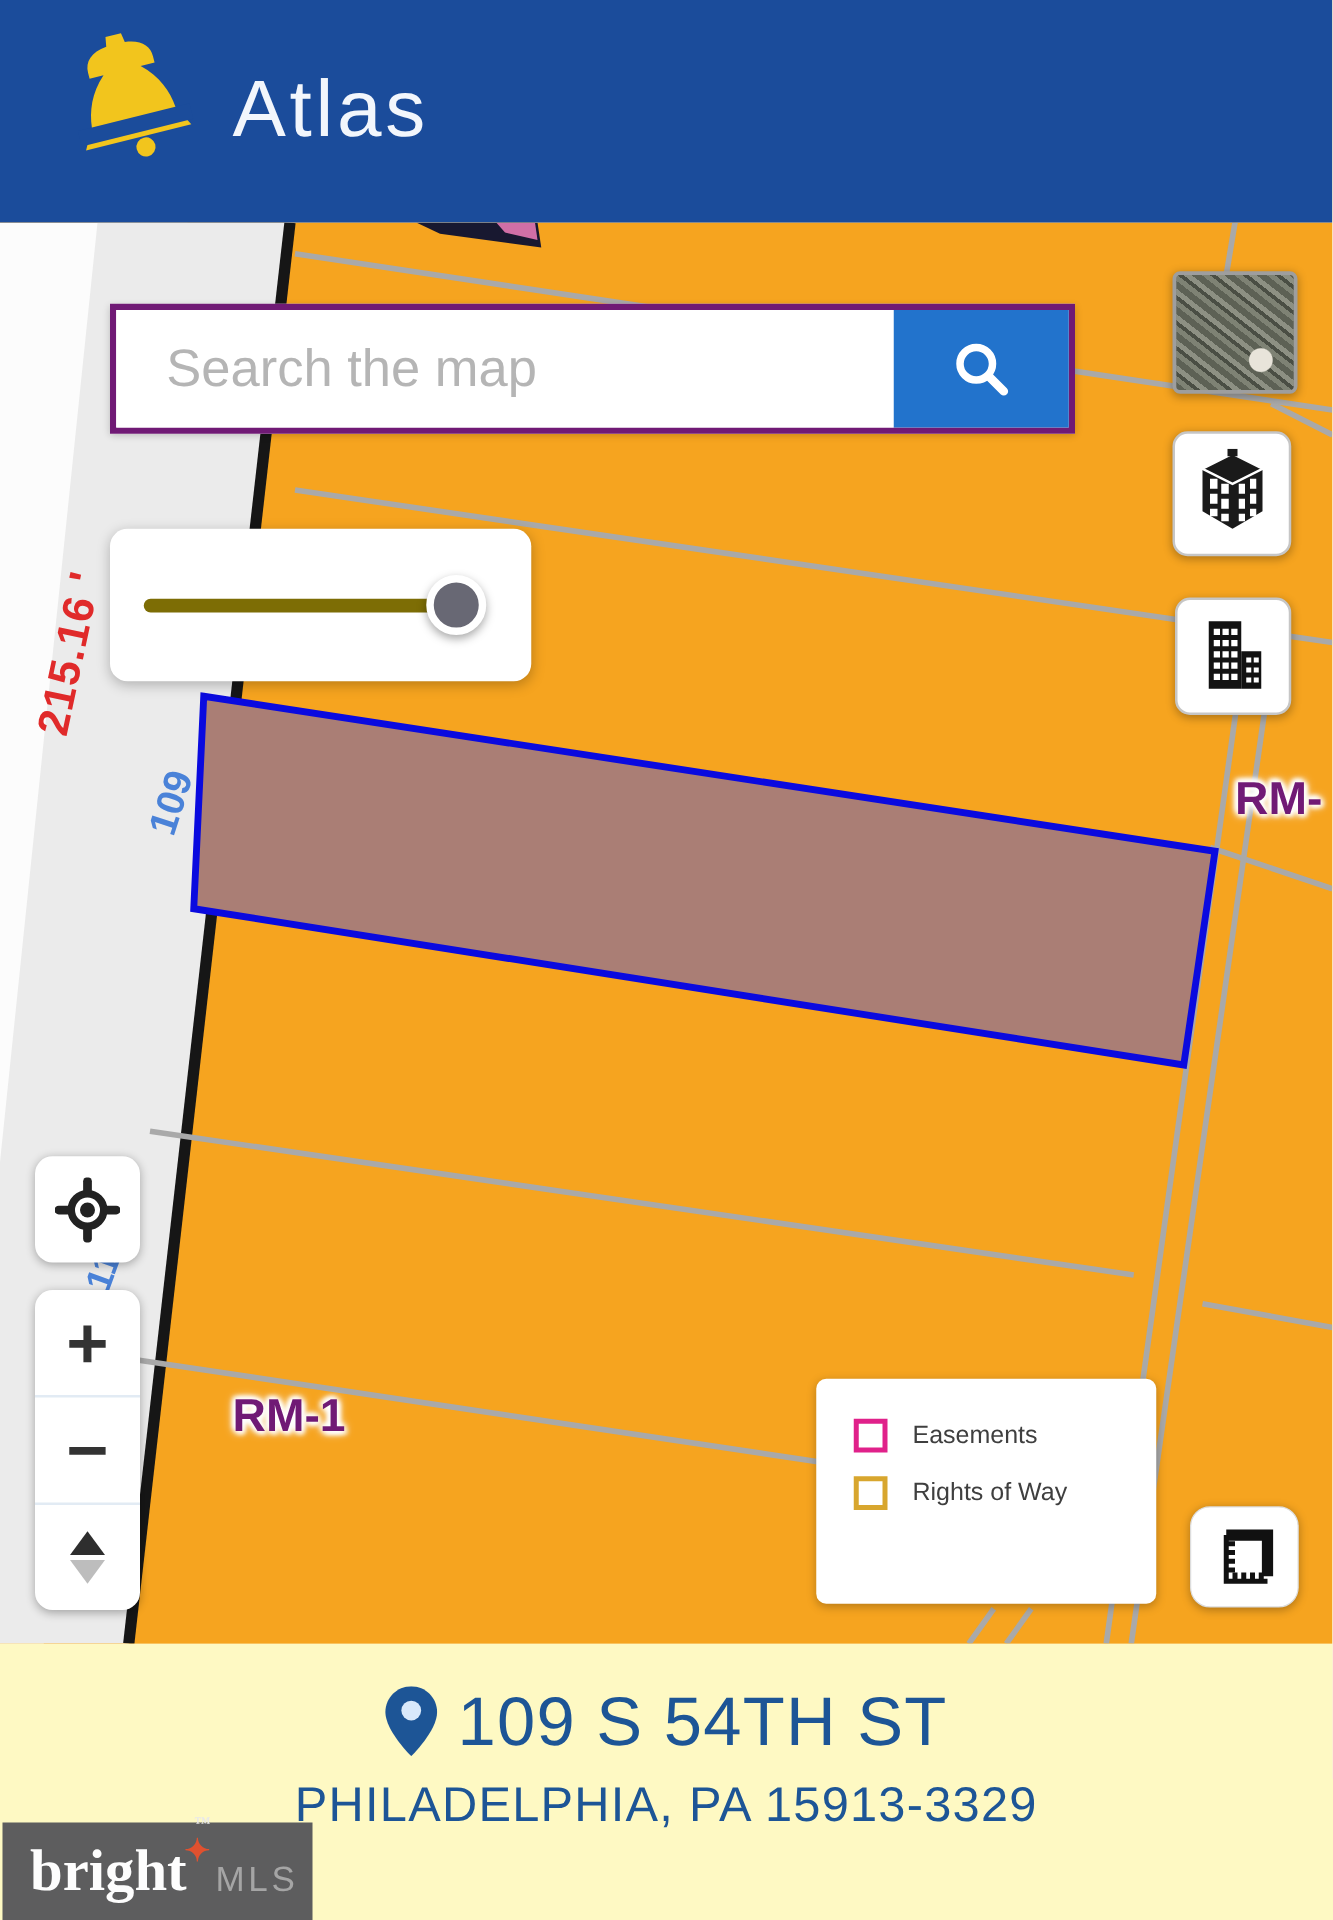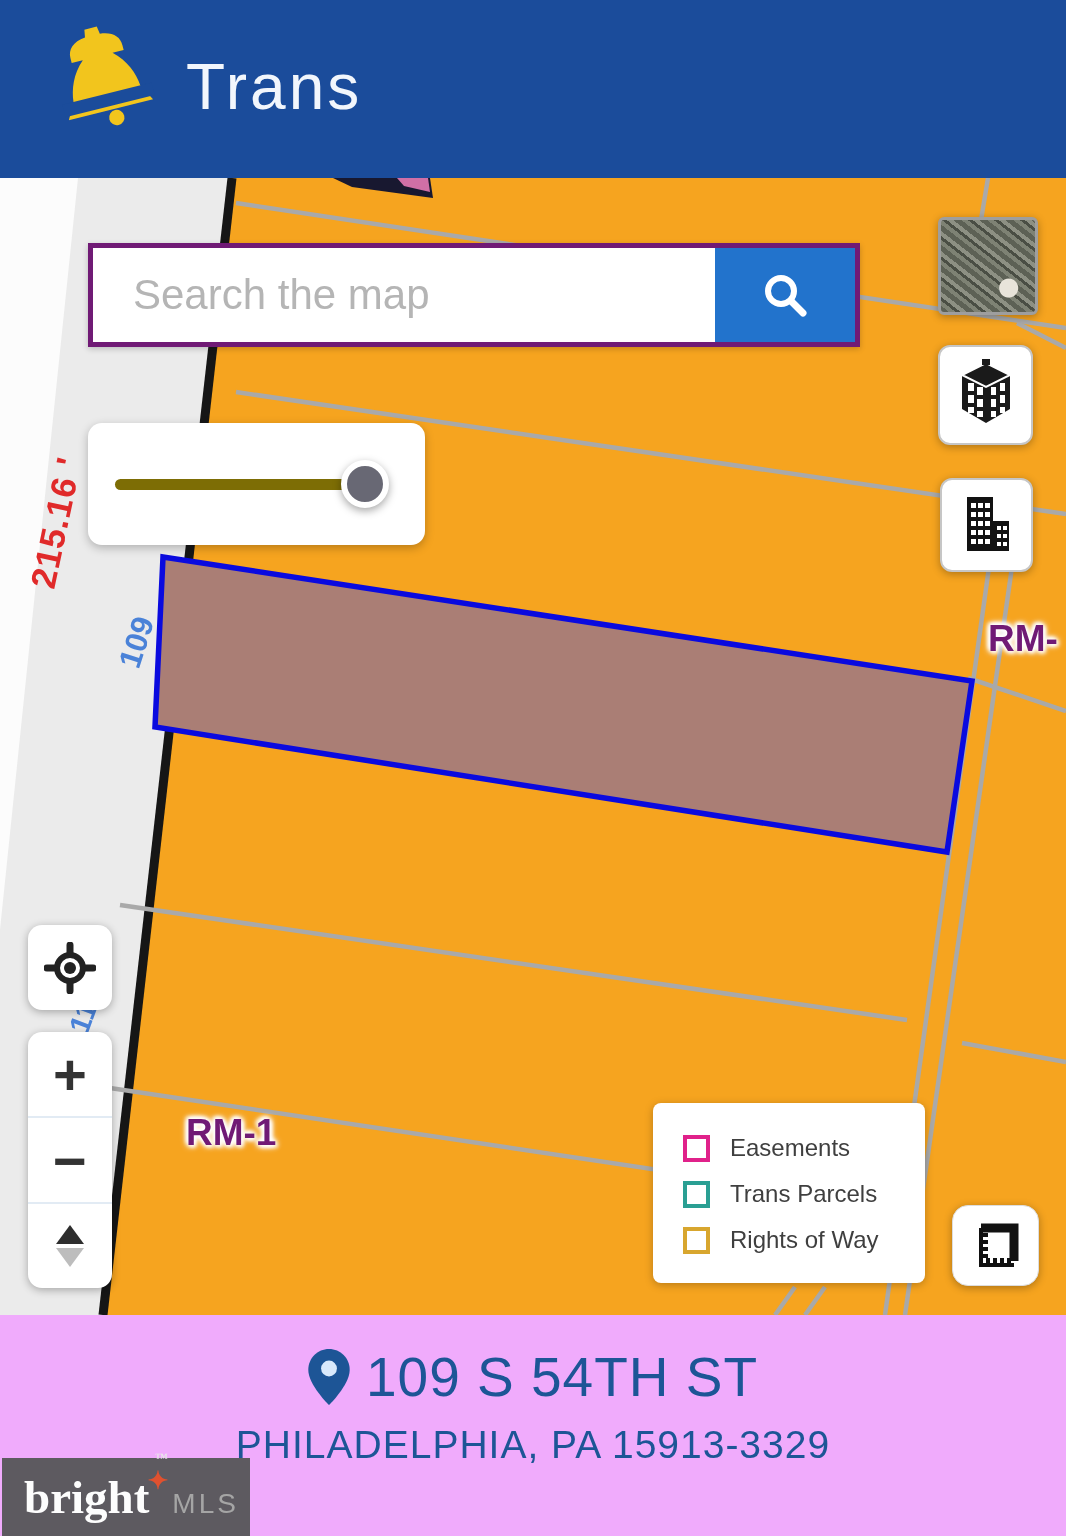--- a/index.html
+++ b/index.html
@@ -57,24 +57,24 @@
   .zoom-cell + .zoom-cell { border-top:2px solid #e2ebf4; }
 
   
   .legend { position:absolute; left:653px; top:925px; width:272px; height:180px; background:#fff; border-radius:8px;
             box-shadow:0 2px 8px rgba(0,0,0,.25); z-index:10; padding:22px 0 0 30px; }
   .legend-row { display:flex; align-items:center; height:46px; }
   .swatch { width:27px; height:27px; background:#fff; margin-right:20px; flex:0 0 auto; }
   .sw-easements { border:4px solid #e0218a; }
   .sw-trans     { border:4px solid #2a9f93; }
   .sw-row       { border:4px solid #d8a62e; }
-  .legend-label { font-size:24px; color:#3f3f3f; }
-
-  
-  .footer { position:absolute; left:0; top:1315px; width:1066px; height:221px; background:#f0abfc; z-index:20;
+  .legend-label { font-size:20px; color:#3f3f3f; }
+
+  
+  .footer { position:absolute; left:0; top:1315px; width:1066px; height:221px; background:#fef9c3; z-index:20;
             display:flex; flex-direction:column; align-items:center; justify-content:flex-start; padding-top:30px; }
   .addr1 { display:flex; align-items:center; gap:16px; color:#1d5596; font-size:55px; font-weight:500; letter-spacing:1px; }
   .addr2 { margin-top:14px; color:#1d5596; font-size:39px; font-weight:500; letter-spacing:1px; }
 
   
   .watermark { position:absolute; left:2px; top:1458px; width:248px; height:78px; background:rgba(86,86,89,.96); z-index:40;
                display:flex; align-items:center; padding-left:22px; }
   .wm-brand { position:relative; font-family:"Liberation Serif", serif; font-size:47px; color:#fdfdfd; font-weight:600; }
   .wm-star { position:absolute; right:-6px; top:-4px; font-size:25px; color:#e0512f; font-family:"Liberation Sans", sans-serif;}
   .wm-tm { font-size:13px; color:#e9e9e9; vertical-align:top; position:relative; top:-20px; left:6px;}
@@ -86,21 +86,21 @@
 <div class="screen">
 
   <div class="header">
     <svg class="bell" viewBox="-44 -58 88 116">
       <g transform="rotate(-14)">
         <path d="M-5,-50 h10 l1,6 c10,1 15,6 15,13 v4 h-9 c10,9 14,20 15,30 l7,13 h-68 l7,-13 c1,-10 5,-21 15,-30 h-9 v-4 c0,-7 5,-12 15,-13 z" fill="#f2c51d"></path>
         <rect x="-36" y="3" width="72" height="10" fill="#1b4c9b"></rect>
         <circle cx="3" cy="23" r="6" fill="#f2c51d"></circle>
       </g>
     </svg>
-    <div class="app-title">Trans</div>
+    <div class="app-title">Atlas</div>
   </div>
 
   <div class="map">
     <svg class="base" width="1066" height="1137" viewBox="0 0 1066 1137">
       <rect x="0" y="0" width="1066" height="1137" fill="#f6a41f"></rect>
 
       <polygon points="0,0 150,0 35,1137 0,1137" fill="#fcfcfc"></polygon>
       <polygon points="78,0 232,0 103,1137 -40,1137" fill="#ebebeb"></polygon>
       <path d="M232,0 L103,1137" stroke="#161616" stroke-width="9"></path>
 
@@ -222,24 +222,20 @@
         </svg>
       </div>
     </div>
 
     <div class="legend">
       <div class="legend-row">
         <span class="swatch sw-easements"></span>
         <span class="legend-label">Easements</span>
       </div>
       <div class="legend-row">
-        <span class="swatch sw-trans"></span>
-        <span class="legend-label">Trans Parcels</span>
-      </div>
-      <div class="legend-row">
         <span class="swatch sw-row"></span>
         <span class="legend-label">Rights of Way</span>
       </div>
     </div>
 
     <div class="btn-card measure-btn">
       <svg width="54" height="54" viewBox="0 0 54 54">
         <path d="M12,9 H45 V42" fill="none" stroke="#111" stroke-width="9"></path>
         <path d="M12,9 V46 H45" fill="none" stroke="#111" stroke-width="4"></path>
         <g stroke="#111" stroke-width="4">

